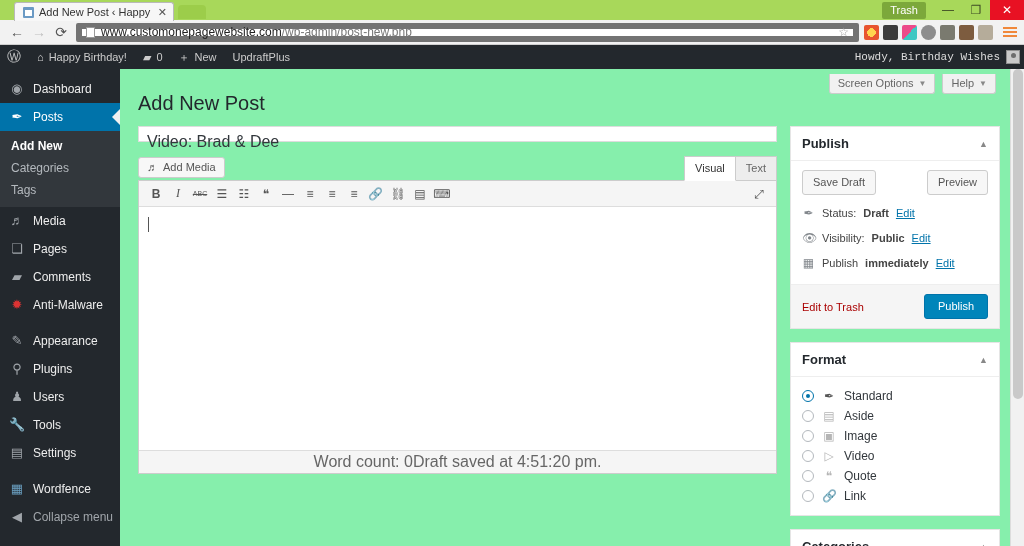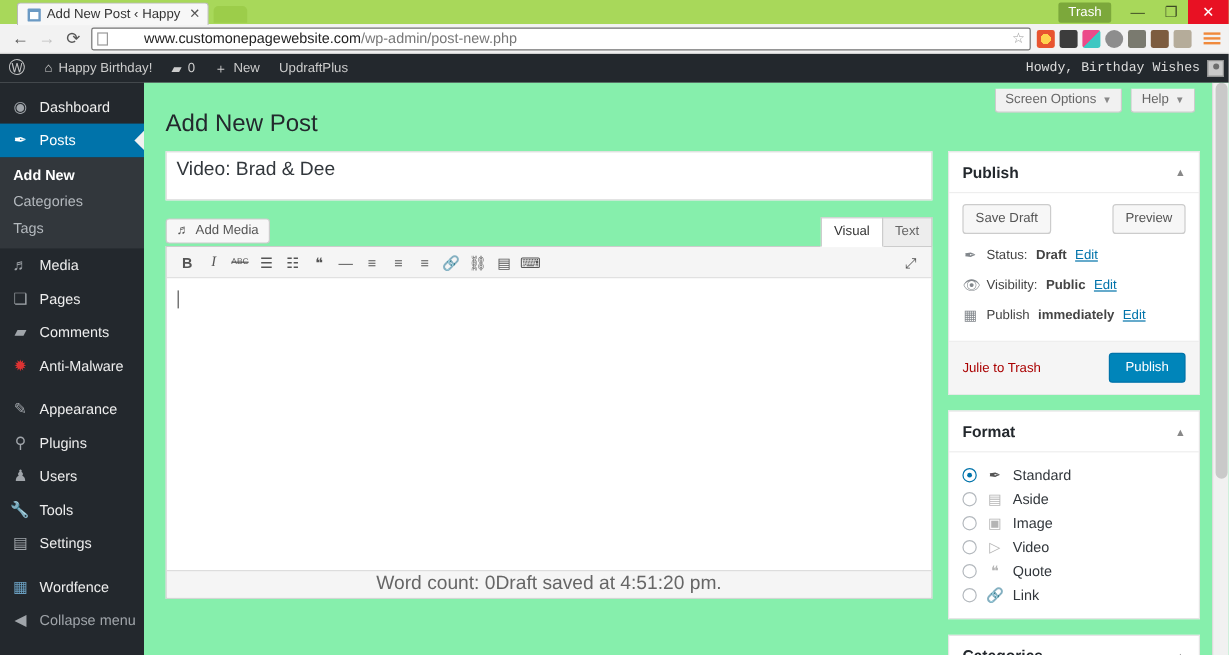--- a/index.html
+++ b/index.html
@@ -109,27 +109,26 @@
     width: 22px; height: 22px;
     display: flex; align-items: center; justify-content: center;
     color: #555;
     font-size: 14px;
   }
   .nav-btn.disabled { color: #c0c0c0; }
   .omnibox {
     flex: 1 1 auto;
     height: 19px;
     background: #fff;
-    border: 1px solid #737373;
+    border: 6px solid #737373;
     border-radius: 2px;
     display: flex;
     align-items: center;
     margin: 0 5px 0 4px;
     padding: 0 4px;
-    gap: 24px;
   }
   .omnibox-icon {
     width: 9px; height: 11px;
     border: 1px solid #9a9a9a;
     background: #fff;
     margin-right: 6px;
     flex: 0 0 auto;
   }
   .omnibox-url {
     font-size: 12px;
@@ -287,21 +286,21 @@
     display: flex;
     gap: 13px;
     align-items: flex-start;
   }
   .col-main { width: 639px; flex: 0 0 auto; }
   .col-side { width: 210px; flex: 0 0 auto; }
 
   
   .title-input {
     width: 100%;
-    height: 41px;
+    height: 16px;
     border: 1px solid #ddd;
     background: #fff;
     font-size: 16px;
     color: #32373c;
     padding: 0 8px;
     line-height: 29px;
     font-family: "Liberation Sans", sans-serif;
     display: block;
   }
   .permalink-row {
@@ -733,21 +732,21 @@
               <span class="lnk">Edit</span>
             </div>
             <div class="pub-line">
               <span class="pub-icon">▦</span>
               <span>Publish</span>
               <b>immediately</b>
               <span class="lnk">Edit</span>
             </div>
           </div>
           <div class="pub-foot">
-            <span class="trash-link">Julie to Trash</span>
+            <span class="trash-link">Edit to Trash</span>
             <span class="btn-primary">Publish</span>
           </div>
         </div>
 
         <div class="metabox">
           <div class="mb-head">
             <span class="mb-title">Format</span>
             <span class="mb-toggle">▲</span>
           </div>
           <div class="mb-body" style="padding-bottom:9px">

